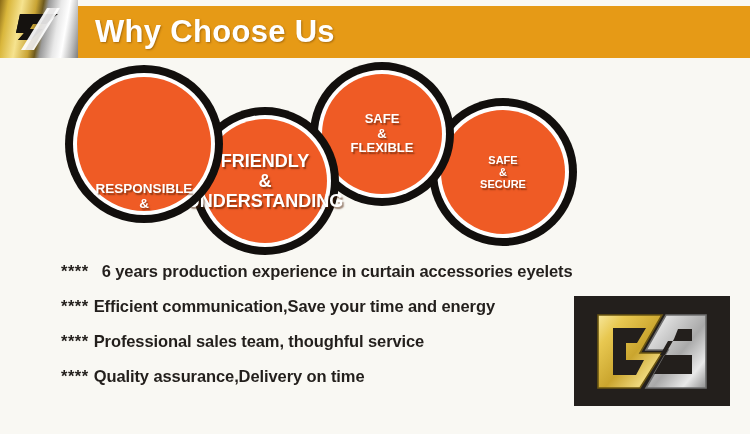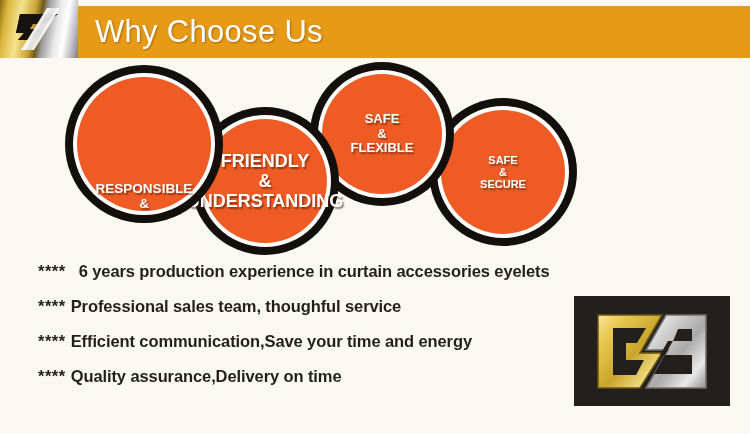--- a/index.html
+++ b/index.html
@@ -12,21 +12,21 @@
   }
 
   
   #header-bar{
     position:absolute;left:0;top:6px;width:750px;height:52px;
     background:#e69a16;
   }
   #header-title{
     position:absolute;left:95px;top:6px;height:52px;
     display:flex;align-items:center;
-    font-size:31px;font-weight:normal;color:#ffffff;
+    font-size:31px;font-weight:bold;color:#ffffff;
     letter-spacing:.3px;
     text-shadow:1px 1px 2px rgba(90,50,0,.45);
     white-space:nowrap;
   }
 
   
   #header-logo{
     position:absolute;left:0;top:0;width:78px;height:58px;
     background:linear-gradient(100deg,#8a6a16 0%,#d9b63b 10%,#f6e38f 26%,
                #c9a434 42%,#6e5a1d 50%,#9a9a9a 56%,#e8e8e8 70%,
@@ -56,21 +56,21 @@
   .c2{left:203px;top:61px;width:124px;height:124px;font-size:18px;z-index:3;}
   .c3{left:322px;top:16px;width:120px;height:120px;font-size:13px;z-index:2;}
   .c4{left:441px;top:52px;width:124px;height:124px;font-size:11px;z-index:1;}
   .circle .ln{display:block;}
   .circle .amp{display:block;}
 
   
   #bullets{position:absolute;left:38px;top:262px;width:650px;}
   .bullet{
     font-size:16.5px;font-weight:bold;color:#231f1c;
-    margin-bottom:16px;white-space:nowrap;letter-spacing:-.1px;
+    margin-bottom:16px;white-space:nowrap;letter-spacing:-.1px;margin-left:23px;
   }
   .bullet .stars{letter-spacing:.5px;}
   .bullet .gap1{display:inline-block;width:13px;}
   .bullet .gap{display:inline-block;width:5px;}
 
   
   #brand-box{
     position:absolute;left:574px;top:296px;width:156px;height:110px;
     background:#231f1c;
   }
@@ -130,25 +130,25 @@
 
 </div>
 
 <div id="bullets">
 
   <div class="bullet">
     <span class="stars">****</span><span class="gap1"></span><span>6 years production experience in curtain accessories eyelets</span>
   </div>
 
   <div class="bullet">
-    <span class="stars">****</span><span class="gap"></span><span>Professional sales team, thoughful service</span>
+    <span class="stars">****</span><span class="gap"></span><span>Efficient communication,Save your time and energy</span>
   </div>
 
   <div class="bullet">
-    <span class="stars">****</span><span class="gap"></span><span>Efficient communication,Save your time and energy</span>
+    <span class="stars">****</span><span class="gap"></span><span>Professional sales team, thoughful service</span>
   </div>
 
   <div class="bullet">
     <span class="stars">****</span><span class="gap"></span><span>Quality assurance,Delivery on time</span>
   </div>
 
 </div>
 
 <div id="brand-box">
   <div id="brand-mark">

